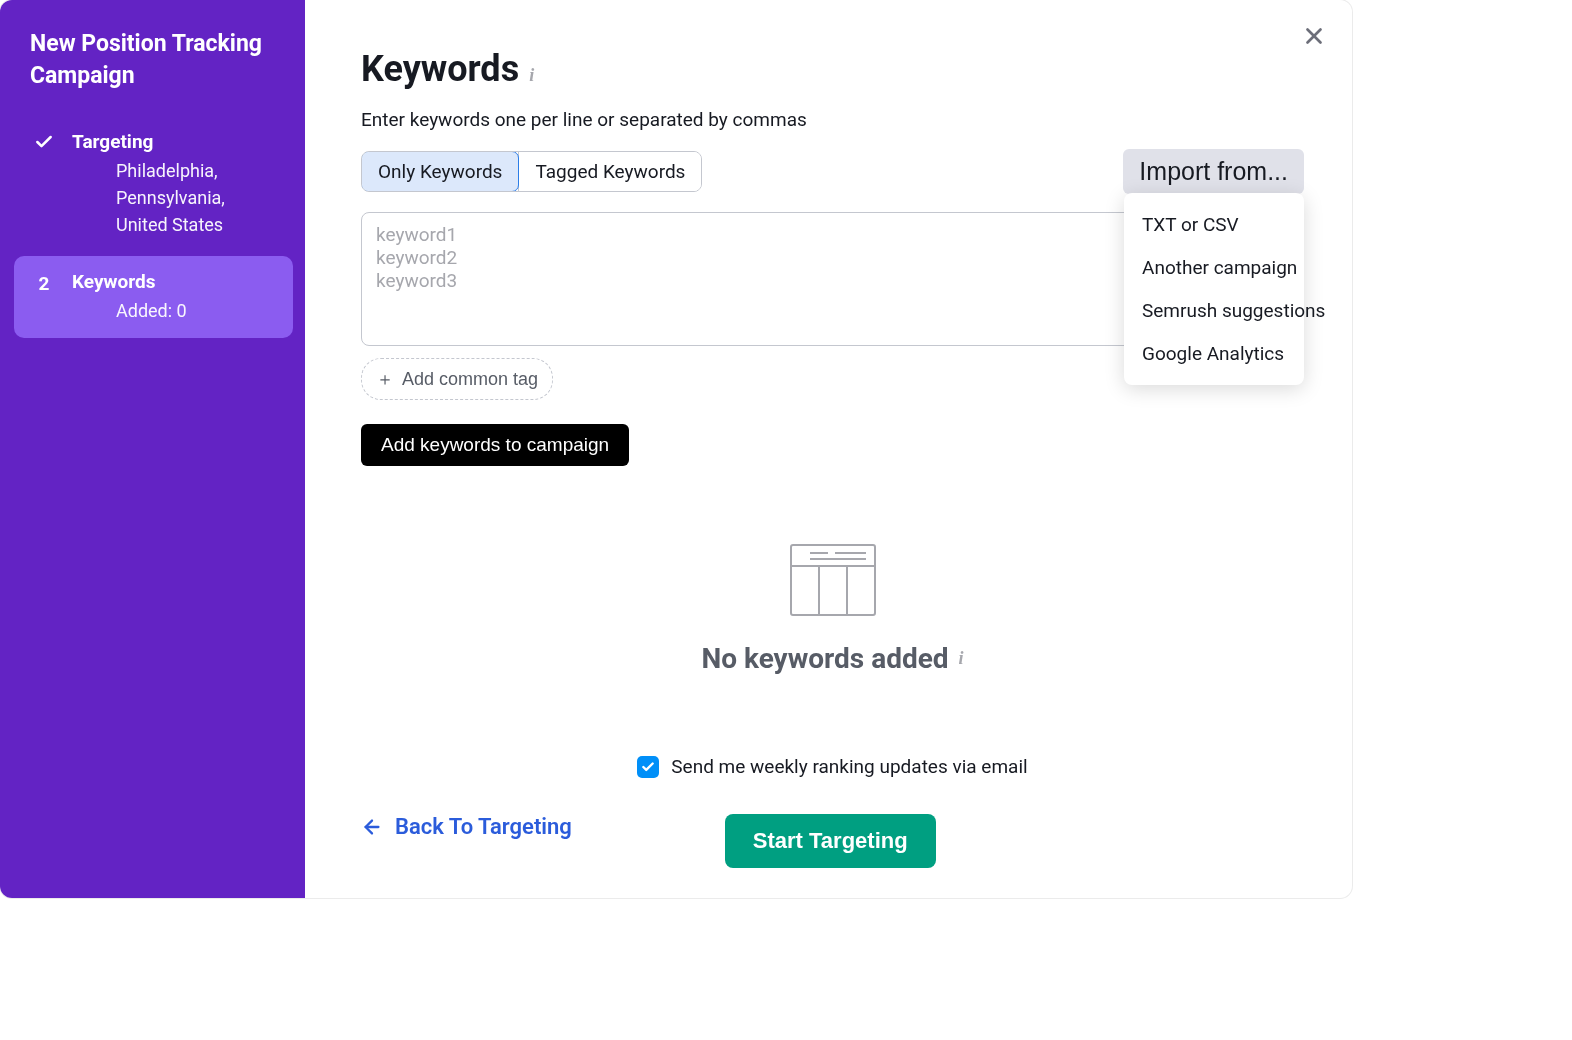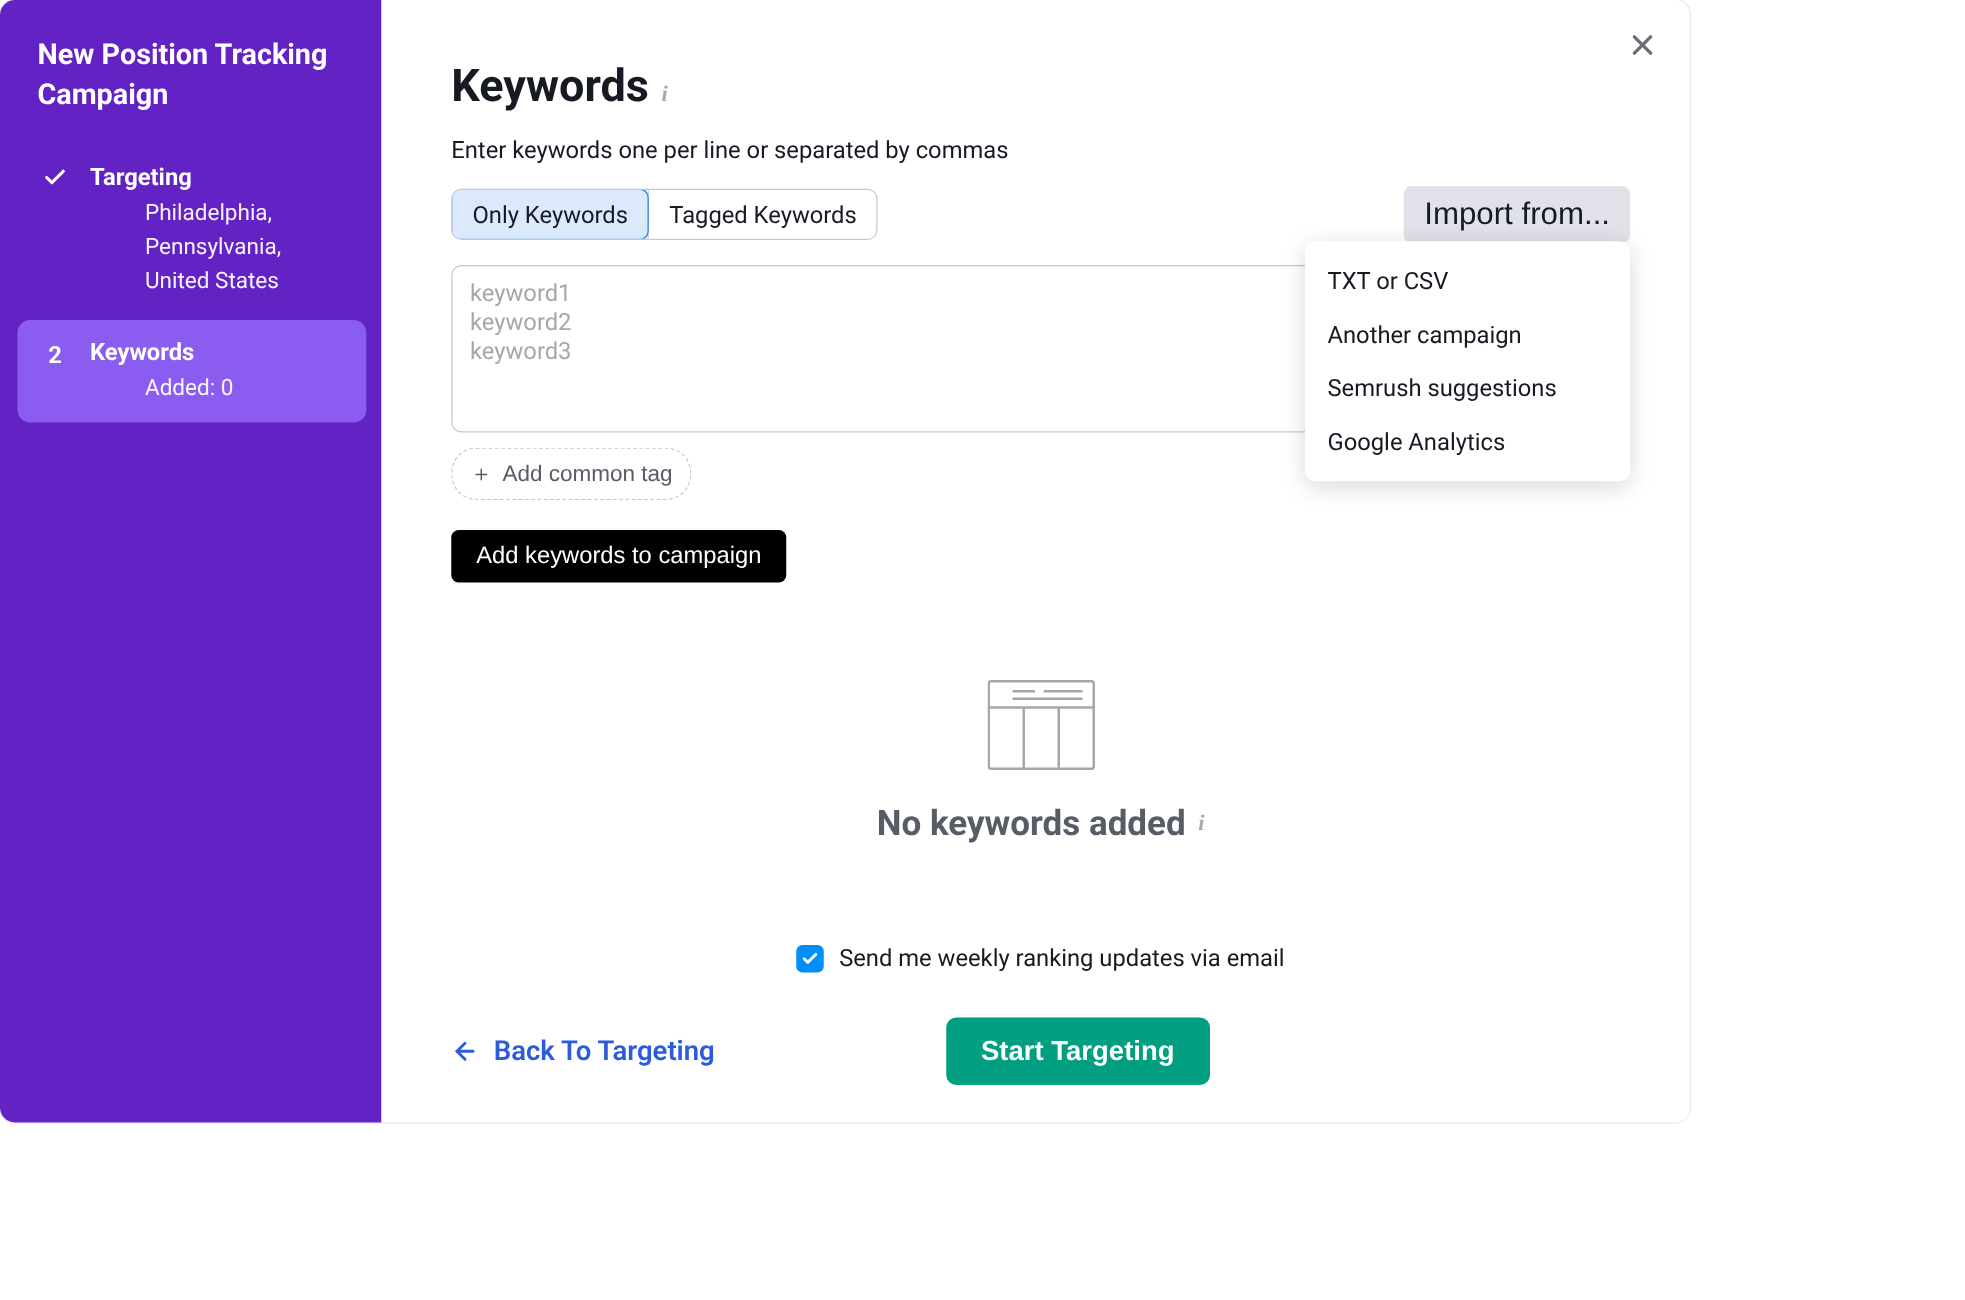--- a/index.html
+++ b/index.html
@@ -155,21 +155,21 @@
       border-radius: 6px;
       padding: 8px 16px;
       font-size: 25px;
       color: #171a22;
       cursor: pointer;
     }
     .import-menu {
       position: absolute;
       top: 44px;
       right: 0;
-      width: 260px;
+      width: 180px;
       background: #fff;
       border-radius: 8px;
       box-shadow: 0 4px 20px rgba(0,0,0,0.15);
       padding: 10px 0;
       z-index: 10;
     }
     .import-item {
       padding: 10px 18px;
       font-size: 19px;
       color: #171a22;
@@ -256,22 +256,22 @@
       align-items: center;
       justify-content: center;
       cursor: pointer;
     }
     .check-label {
       font-size: 19px;
       color: #171a22;
     }
     .footer-actions {
       display: flex;
-      align-items: center;
-      gap: 60px;
+      align-items: flex-start;
+      gap: 28px;
       margin-top: 36px;
     }
     .back-link {
       display: flex;
       align-items: center;
       gap: 12px;
       color: #2b5cdb;
       font-size: 22px;
       font-weight: 600;
       cursor: pointer;

